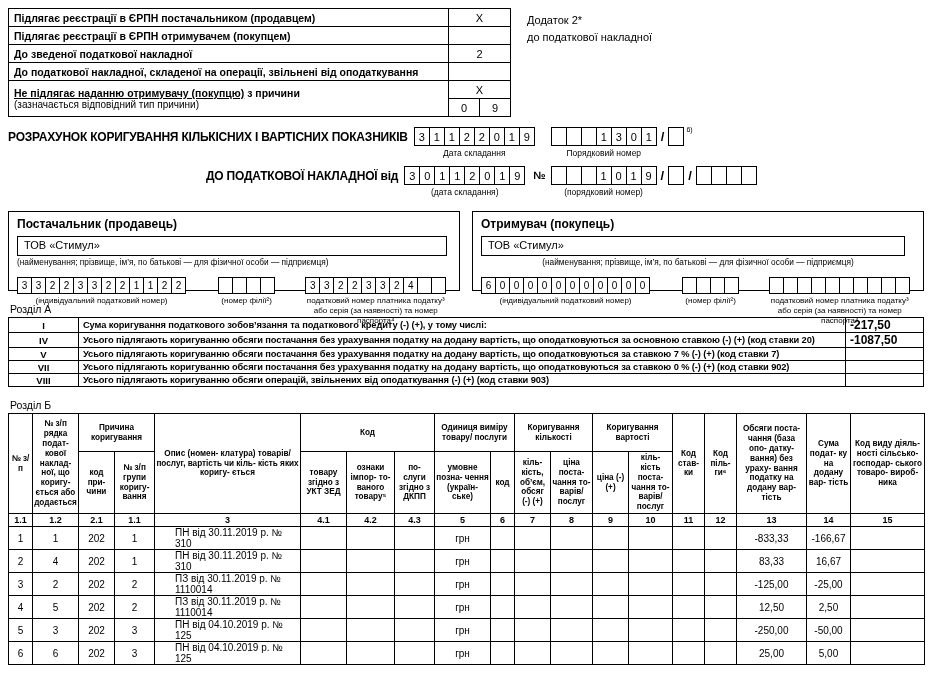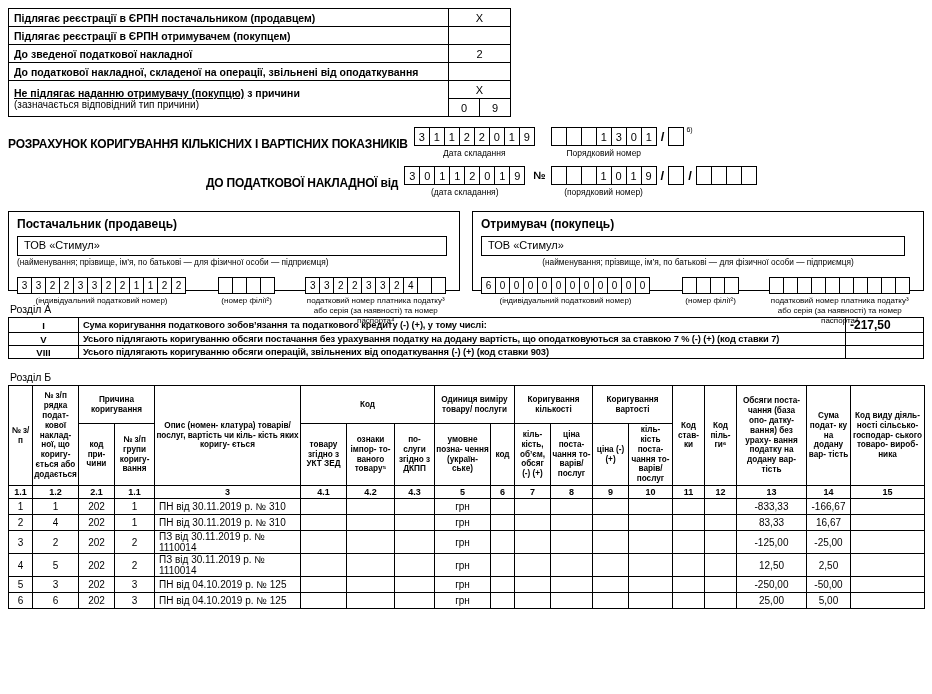--- a/index.html
+++ b/index.html
@@ -15,21 +15,21 @@
   table.reg td { border:1px solid #000; padding:1px 5px; vertical-align: middle; }
   table.reg td.lbl { font-size:10.5px; font-weight:bold; height:18px; }
   table.reg td.val { text-align:center; font-size:11px; height:18px; }
   .u { text-decoration: underline; }
   .reason-lbl { font-size:10.5px; }
   .reason-lbl .line1 { font-weight:bold; }
   .reason-lbl .line2 { font-weight:normal; font-size:10px; }
   .annex { margin-left:16px; padding-top:4px; font-size:11px; line-height:1.5; }
   
   .boxrow { display:flex; align-items:flex-start; margin-top:10px; }
-  .doc-title { font-size:12px; font-weight:bold; letter-spacing:-0.2px; padding-top:3px;margin-top:7px; }
+  .doc-title { font-size:12px; font-weight:bold; letter-spacing:-0.2px; padding-top:3px; }
   .boxcol { display:flex; flex-direction:column; align-items:center; }
   .bgroup { display:inline-flex; padding-left:1px; }
   .bcell {
     width:16px; height:19px; border:1px solid #000; margin-left:-1px;
     display:flex; align-items:center; justify-content:center;
     font-size:11px; background:#fff;
   }
   .boxlabel { font-size:8.5px; margin-top:2px; }
   .slash { font-weight:bold; font-size:13px; padding:2px 4px 0 4px; }
   .fnote { font-size:7px; vertical-align:top; position:relative; top:-1px; left:2px; }
@@ -53,21 +53,21 @@
   table.secA td { border:1px solid #000; padding:0 4px; height:13px; vertical-align:middle; }
   td.a-num { width:70px; text-align:center; font-weight:bold; font-size:9.5px; }
   td.a-text { font-weight:bold; font-size:9.3px; letter-spacing:-0.1px; }
   td.a-val { width:78px; text-align:left; font-size:12px;font-weight:bold; }
   
   table.secB { border-collapse:collapse; width:916px; table-layout:fixed; }
   table.secB th, table.secB td { border:1px solid #000; vertical-align:middle; }
   table.secB th { font-size:8.2px; font-weight:bold; padding:1px 1px; text-align:center; line-height:1.2; }
   table.secB td { font-size:10px; text-align:center; height:16px; padding:0 2px; }
   table.secB td.bn { font-weight:bold; font-size:9px; height:13px;margin-top:16px; }
-  table.secB tbody.data td:nth-child(5) { text-align:left; padding-left:4px; }
+  table.secB tbody.data td:nth-child(5) { text-align:left; padding-left:20px; }
   sup { font-size:70%; }
 </style>
 </head>
 <body>
 
 <div class="top-area">
   <table class="reg">
     <colgroup>
         <col style="width:440px">
         <col style="width:31px">
@@ -96,20 +96,24 @@
         <div class="line2">(зазначається відповідний тип причини)</div>
       </td>
       <td class="val" colspan="2">X</td>
     </tr>
     <tr>
       <td class="val">0</td>
       <td class="val">9</td>
     </tr>
   </tbody>
     </table>
+  <div class="annex">
+    <div>Додаток 2*</div>
+    <div>до податкової накладної</div>
+  </div>
 </div>
 
 <div class="boxrow">
   <span class="doc-title">РОЗРАХУНОК КОРИГУВАННЯ КІЛЬКІСНИХ І ВАРТІСНИХ ПОКАЗНИКІВ</span>
   <div class="boxcol" style="margin-left:6px;">
     <div class="bgroup">
 
     <span class="bcell">3</span>
         <span class="bcell">1</span>
         <span class="bcell">1</span>
@@ -310,28 +314,38 @@
   <tbody>
 
       <tr>
         <td class="a-num">I</td>
         <td class="a-text">Сума коригування податкового зобов’язання та податкового кредиту (-) (+), у тому числі:</td>
         <td class="a-val">-217,50</td>
       </tr>
 
 
 
+      <tr>
+        <td class="a-num">IV</td>
+        <td class="a-text">Усього підлягають коригуванню обсяги постачання без урахування податку на додану вартість, що оподатковуються за основною ставкою (-) (+) (код ставки 20)</td>
+        <td class="a-val">-1087,50</td>
+      </tr>
 
       <tr>
         <td class="a-num">V</td>
         <td class="a-text">Усього підлягають коригуванню обсяги постачання без урахування податку на додану вартість, що оподатковуються за ставкою 7 % (-) (+) (код ставки 7)</td>
         <td class="a-val"></td>
       </tr>
 
 
+      <tr>
+        <td class="a-num">VII</td>
+        <td class="a-text">Усього підлягають коригуванню обсяги постачання без урахування податку на додану вартість, що оподатковуються за ставкою 0 % (-) (+) (код ставки 902)</td>
+        <td class="a-val"></td>
+      </tr>
 
       <tr>
         <td class="a-num">VIII</td>
         <td class="a-text">Усього підлягають коригуванню обсяги операцій, звільнених від оподаткування (-) (+) (код ставки 903)</td>
         <td class="a-val"></td>
       </tr>
     </tbody>
 </table>
 
 <div class="sec-label">Розділ Б</div>

